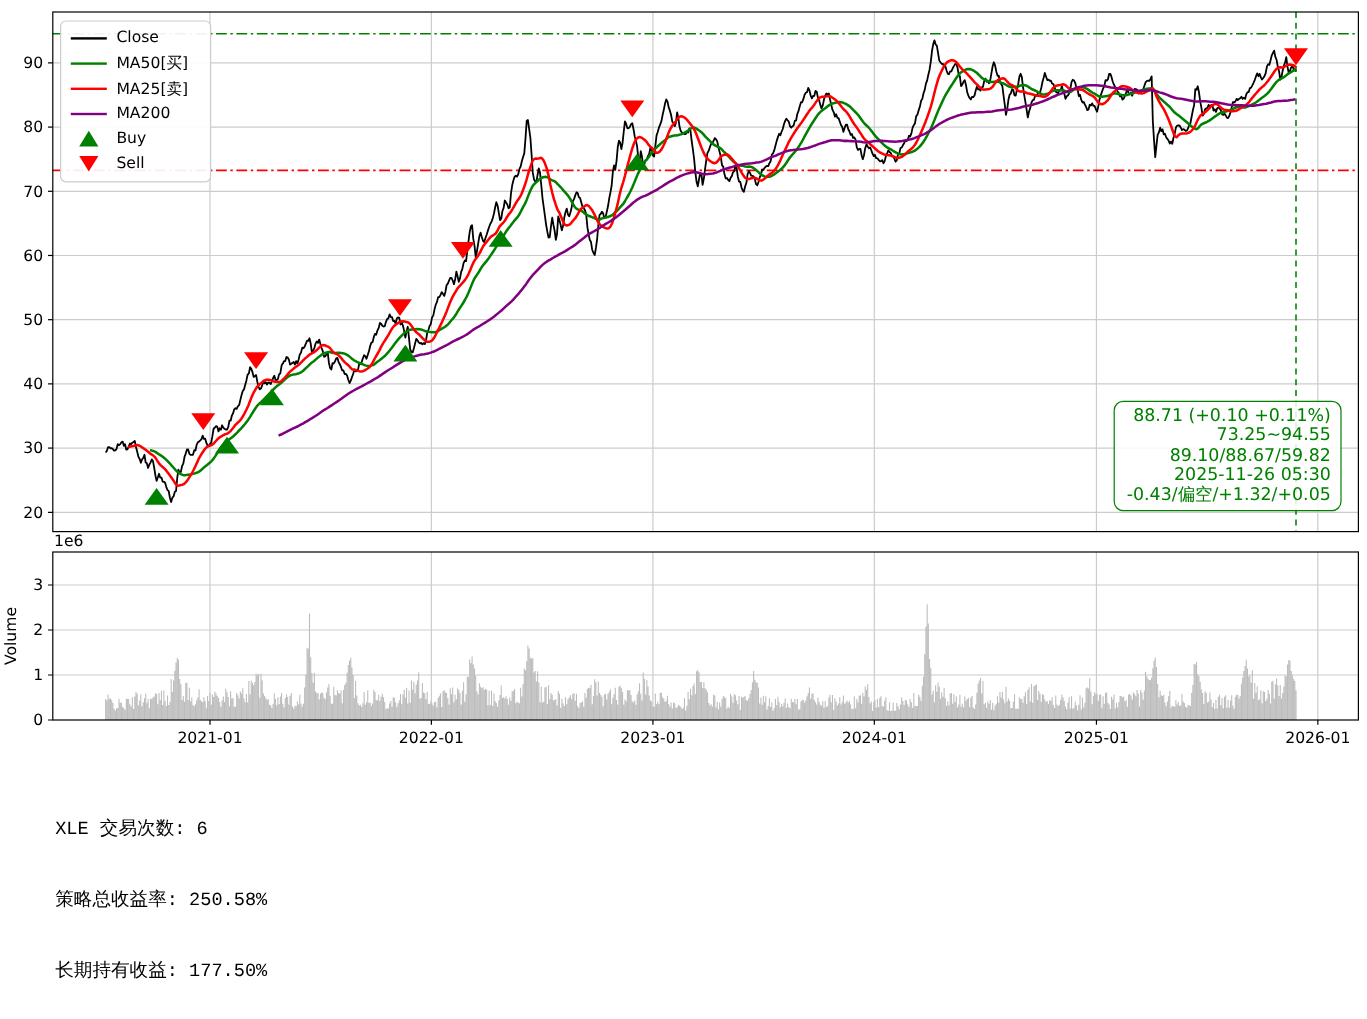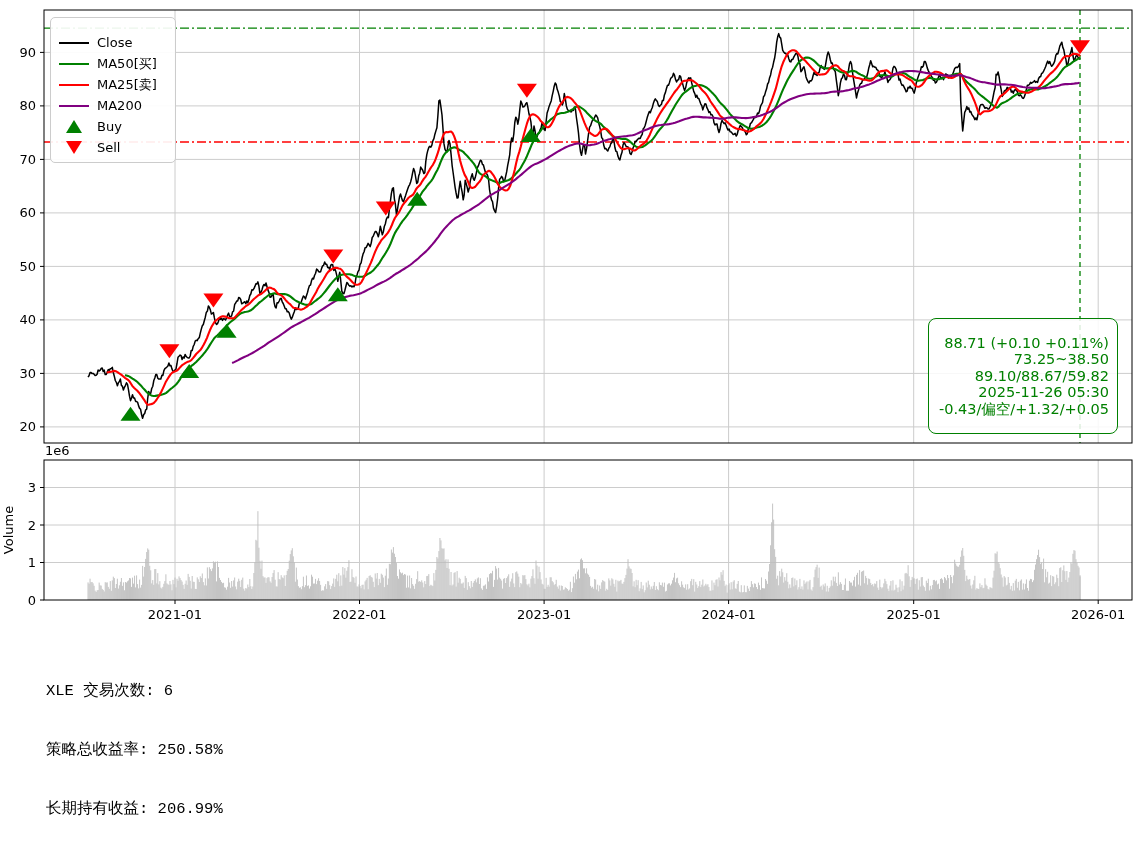--- a/index.html
+++ b/index.html
@@ -1,27 +1,27 @@
 <!DOCTYPE html>
 <html><head>
 <meta charset="utf-8">
 <style>
   html,body{margin:0;padding:0;background:#fff;}
   .figure{position:relative;width:1139px;height:849px;background:#ffffff;overflow:hidden;
           font-family:"DejaVu Sans","Liberation Sans",sans-serif;color:#000;}
   svg{position:absolute;left:0;top:0;}
   .legend{position:absolute;left:50px;top:17px;width:108px;background:rgba(255,255,255,.92);
-          border:1px solid #cccccc;border-radius:5px;padding:14px 8px 4px 8px;z-index:5;}
+          border:1px solid #cccccc;border-radius:5px;padding:3px 8px 4px 8px;z-index:5;}
   .legend-row{display:flex;align-items:center;height:21px;}
   .legend-swatch{width:30px;display:flex;justify-content:center;align-items:center;flex:0 0 30px;}
   .legend-line{width:30px;height:0;border-top-style:solid;border-top-width:2.5px;}
   .legend-label{margin-left:8px;font-size:13px;white-space:nowrap;}
   .tri-up{width:0;height:0;border-left:8px solid transparent;border-right:8px solid transparent;border-bottom:13px solid #008000;}
   .tri-down{width:0;height:0;border-left:8px solid transparent;border-right:8px solid transparent;border-top:13px solid #ff0000;}
-  .annotation{position:absolute;left:928px;top:318px;width:172px;padding:16px 8px;
+  .annotation{position:absolute;left:928px;top:334px;width:172px;padding:4px 8px;
               border:1.5px solid #008000;border-radius:8px;background:rgba(255,255,255,.85);
               color:#008000;font-size:14.5px;line-height:16.4px;text-align:right;white-space:nowrap;z-index:4;}
   .summary{position:absolute;left:46px;top:643px;font-size:15.5px;line-height:19.6px;white-space:pre;color:#000;}
   .summary div{height:19.6px;font-family:Liberation Mono, monospace;}
 </style>
 </head>
 <body>
 
 <div class="figure">
   <svg id="chart" width="1139" height="632">
@@ -144,26 +144,26 @@
       <div class="legend-row">
         <span class="legend-swatch">
           <span class="tri-down" style="border-top-color: rgb(255, 0, 0);"></span>
         </span>
         <span class="legend-label">Sell</span>
       </div>
     </div>
 
   <div class="annotation" id="annotation" style="color: rgb(0, 128, 0); border-color: rgb(0, 128, 0);">
       <div>88.71 (+0.10 +0.11%)</div>
-      <div>73.25~38.50</div>
+      <div>73.25~94.55</div>
       <div>89.10/88.67/59.82</div>
       <div>2025-11-26 05:30</div>
       <div>-0.43/偏空/+1.32/+0.05</div>
     </div>
 
   <div class="summary">
     <div>XLE 交易次数: 6</div>
     <div>策略总收益率: 250.58%</div>
-    <div>长期持有收益: 206.99%</div>
+    <div>长期持有收益: 177.50%</div>
     
     
   </div>
 </div>
 
 </body></html>

